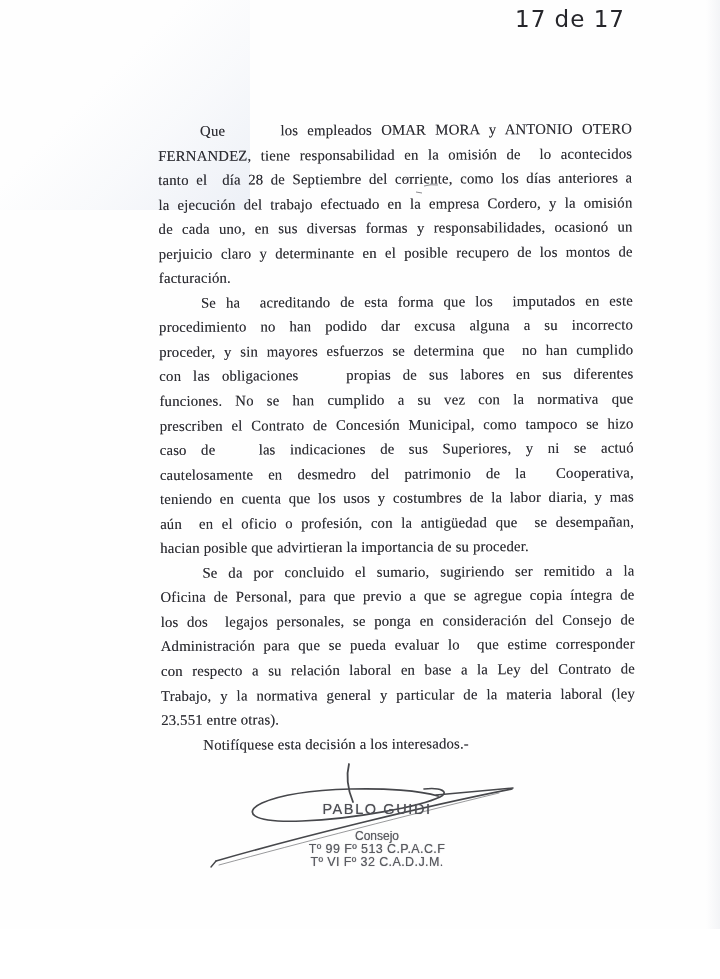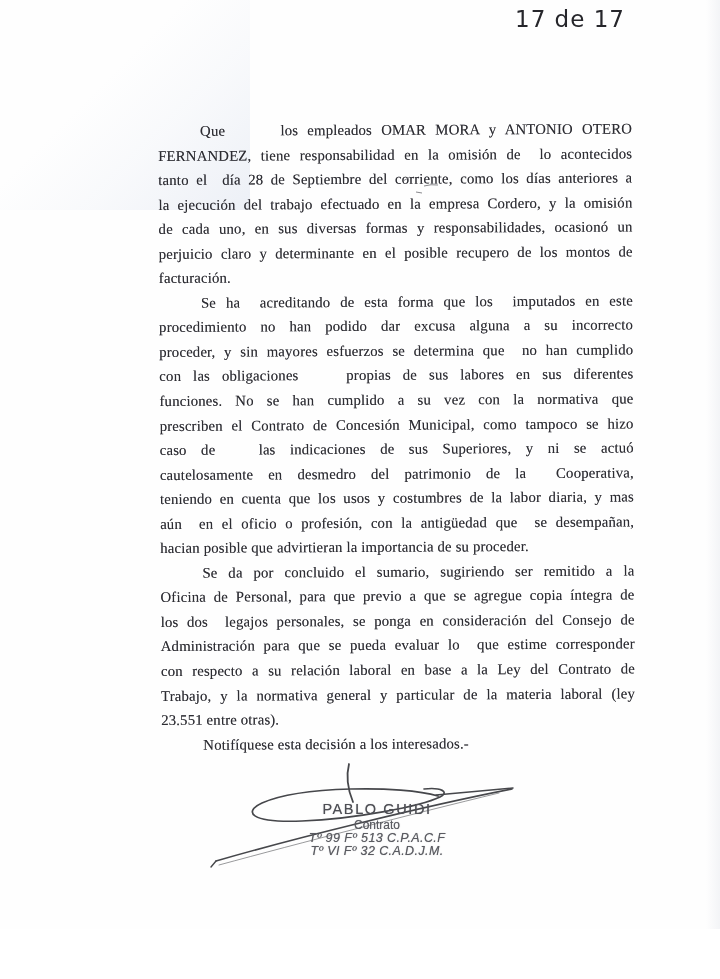--- a/index.html
+++ b/index.html
@@ -67,24 +67,24 @@
     text-align: center;
     font-family: "Liberation Sans", sans-serif;
     color: #5a5b61;
     text-shadow: 0 0 0.8px rgba(95,96,102,0.75);
     line-height: 1.02;
   }
   .stamp .name {
     font-size: 14.5px;
     letter-spacing: 1.6px;
     color: #4d4e54;
-    margin-bottom: 2px;
+    margin-bottom: 13px;
   }
   .stamp .title { font-size: 12px; margin-bottom: 1px; }
-  .stamp .reg   { font-size: 12.5px; letter-spacing: 0.4px; font-style: italic; }
+  .stamp .reg   { font-size: 12.5px; letter-spacing: 0.4px; }
   .speck {
     position: absolute;
     width: 3px; height: 2px;
     background: #b9bcc6;
     opacity: 0.65;
     border-radius: 50%;
   }
 </style>
 </head>
 <body>
@@ -138,21 +138,21 @@
       <path d="M 438 796 C 402 785, 300 786, 262 803 C 243 812, 250 823, 302 821 C 356 819, 421 806, 440 797 C 450 792, 441 787, 424 789" stroke-width="1.7"></path>
       <path d="M 436 795 C 460 793, 490 790, 513 788" stroke-width="1.5"></path>
       <path d="M 216 861 C 292 839, 420 807, 512 789" stroke-width="1.6"></path>
       <path d="M 219 865 C 300 843, 412 814, 499 793" stroke-width="1" opacity="0.55"></path>
       <path d="M 216 861 l -5 6" stroke-width="1.4"></path>
     </g>
   </svg>
 
   <div class="stamp">
     <div class="name">PABLO GUIDI</div>
-    <div class="title">Contrato</div>
+    <div class="title">Consejo</div>
     <div class="reg">Tº 99 Fº 513 C.P.A.C.F</div>
     <div class="reg">Tº VI Fº 32 C.A.D.J.M.</div>
   </div>
 
   <div class="speck" style="left:17px; top:929px;"></div>
   <div class="speck" style="left:44px; top:930px;"></div>
 
 </div>
 
 </body></html>

